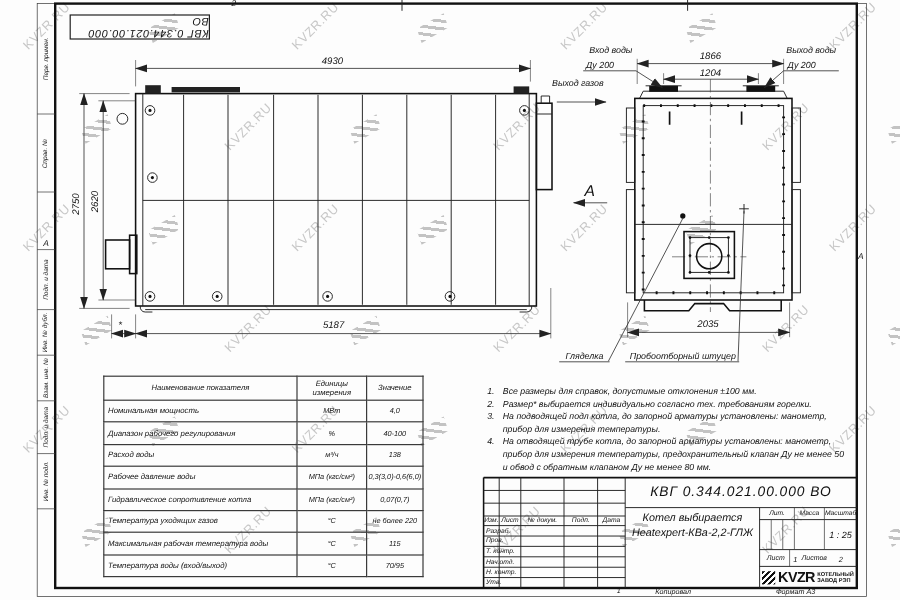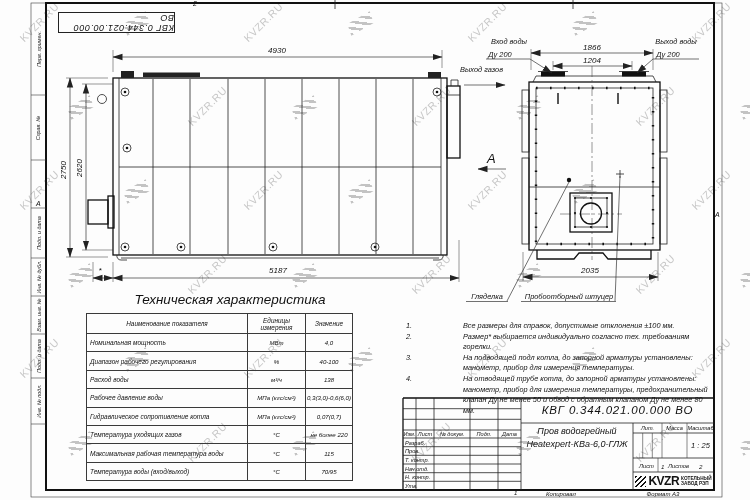--- a/index.html
+++ b/index.html
@@ -35,21 +35,21 @@
                     overflow:hidden;padding:0;}
   #spec table{border:1.3px solid #111;}
   #spec th{font-size:6.4px;height:19px;text-align:center;}
   #spec td{font-size:6.5px;height:17.4px;}
   #spec td.c1{text-align:left;padding-left:3px;}
   #spec td.c2,#spec td.c3{text-align:center;font-size:6.1px;}
   
   #notes{left:406px;top:321px;width:302px;font-size:7.3px;line-height:10.6px;}
   .note{display:flex;}
   .note .num{width:13px;flex:none;}
-  .note .txt{flex:1;margin-left:44px;}
+  .note .txt{flex:1;}
   
   .tbt{position:absolute;z-index:3;font-style:italic;color:#111;white-space:nowrap;}
   
   .vfield{position:absolute;left:31px;width:15px;z-index:3;display:flex;
           align-items:center;justify-content:center;}
   .vfield span{transform:rotate(-90deg);white-space:nowrap;font:italic 5.4px "Liberation Sans",sans-serif;color:#222;}
   
   #invstamp{left:58px;top:12px;width:115px;height:19px;border:1px solid #222;
             display:flex;align-items:center;justify-content:center;}
   #invstamp span{transform:rotate(180deg);font:italic 9px "Liberation Sans",sans-serif;letter-spacing:.6px;}
@@ -296,21 +296,20 @@
       <span>Инв. № подл.</span>
     </div>
 
   <div class="tbt" style="left:193px;top:0px;font-size:7px">2</div>
   <div class="tbt" style="left:514px;top:490px;font-size:6px">1</div>
   <div class="tbt" style="left:36px;top:200px;font-size:7px">А</div>
   <div class="tbt" style="left:715px;top:211px;font-size:7px">А</div>
   <div class="tbt ctr" style="left:536px;top:490.5px;width:50px;font-size:6px">Копировал</div>
   <div class="tbt ctr" style="left:638px;top:490.5px;width:50px;font-size:6px">Формат А3</div>
 
-  <div class="ov ctr" style="left:125px;top:292px;width:210px;font-size:13.5px">Техническая характеристика</div>
 
   <div class="ov" id="spec">
     <table>
       <colgroup>
           <col style="width:161px">
           <col style="width:58px">
           <col style="width:47px">
         </colgroup>
       <tbody>
           <tr>
@@ -375,22 +374,22 @@
         <span class="num">3.</span>
         <span class="txt">На подводящей подл котла, до запорной арматуры установлены: манометр, прибор для измерения температуры.</span>
       </div>
     <div class="note">
         <span class="num">4.</span>
         <span class="txt">На отводящей трубе котла, до запорной арматуры установлены: манометр, прибор для измерения температуры, предохранительный клапан Ду не менее 50 и обвод с обратным клапаном Ду не менее 80 мм.</span>
       </div>
   </div>
 
   <div class="tbt ctr" style="left:521px;top:404px;width:193px;font-size:11.5px;letter-spacing:.8px">КВГ 0.344.021.00.000 ВО</div>
-  <div class="tbt ctr" style="left:521px;top:426px;width:112px;font-size:9px">Пров водогрейный</div>
-  <div class="tbt ctr" style="left:521px;top:439px;width:112px;font-size:9px">Heatexpert-КВа-6,0-ГЛЖ</div>
+  <div class="tbt ctr" style="left:521px;top:426px;width:112px;font-size:9px">Котел выбирается</div>
+  <div class="tbt ctr" style="left:521px;top:439px;width:112px;font-size:9px">Heatexpert-КВа-2,2-ГЛЖ</div>
 
   <div class="tbt ctr" style="left:403px;top:431px;width:13px;font-size:5.6px">Изм.</div>
   <div class="tbt ctr" style="left:416px;top:431px;width:18px;font-size:5.6px">Лист</div>
   <div class="tbt ctr" style="left:434px;top:431px;width:36px;font-size:5.6px">№ докум.</div>
   <div class="tbt ctr" style="left:470px;top:431px;width:28px;font-size:5.6px">Подп.</div>
   <div class="tbt ctr" style="left:498px;top:431px;width:23px;font-size:5.6px">Дата</div>
 
   <div class="tbt" style="left:405px;top:439.5px;font-size:5.6px">Разраб.</div>
   <div class="tbt" style="left:405px;top:448.2px;font-size:5.6px">Пров.</div>
   <div class="tbt" style="left:405px;top:456.8px;font-size:5.6px">Т. контр.</div>

